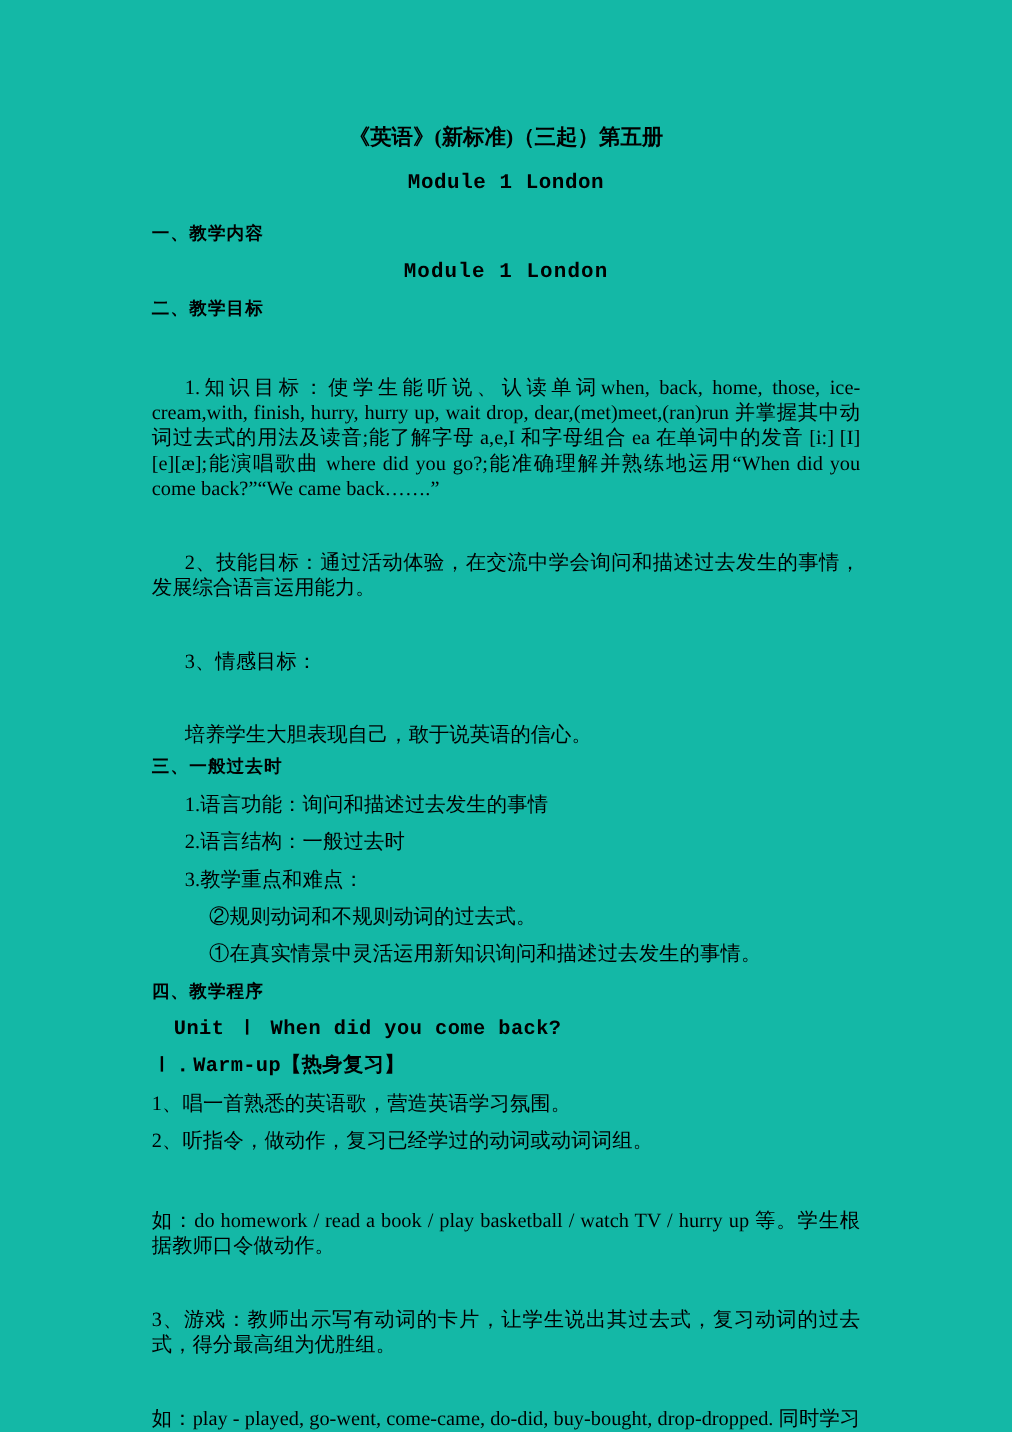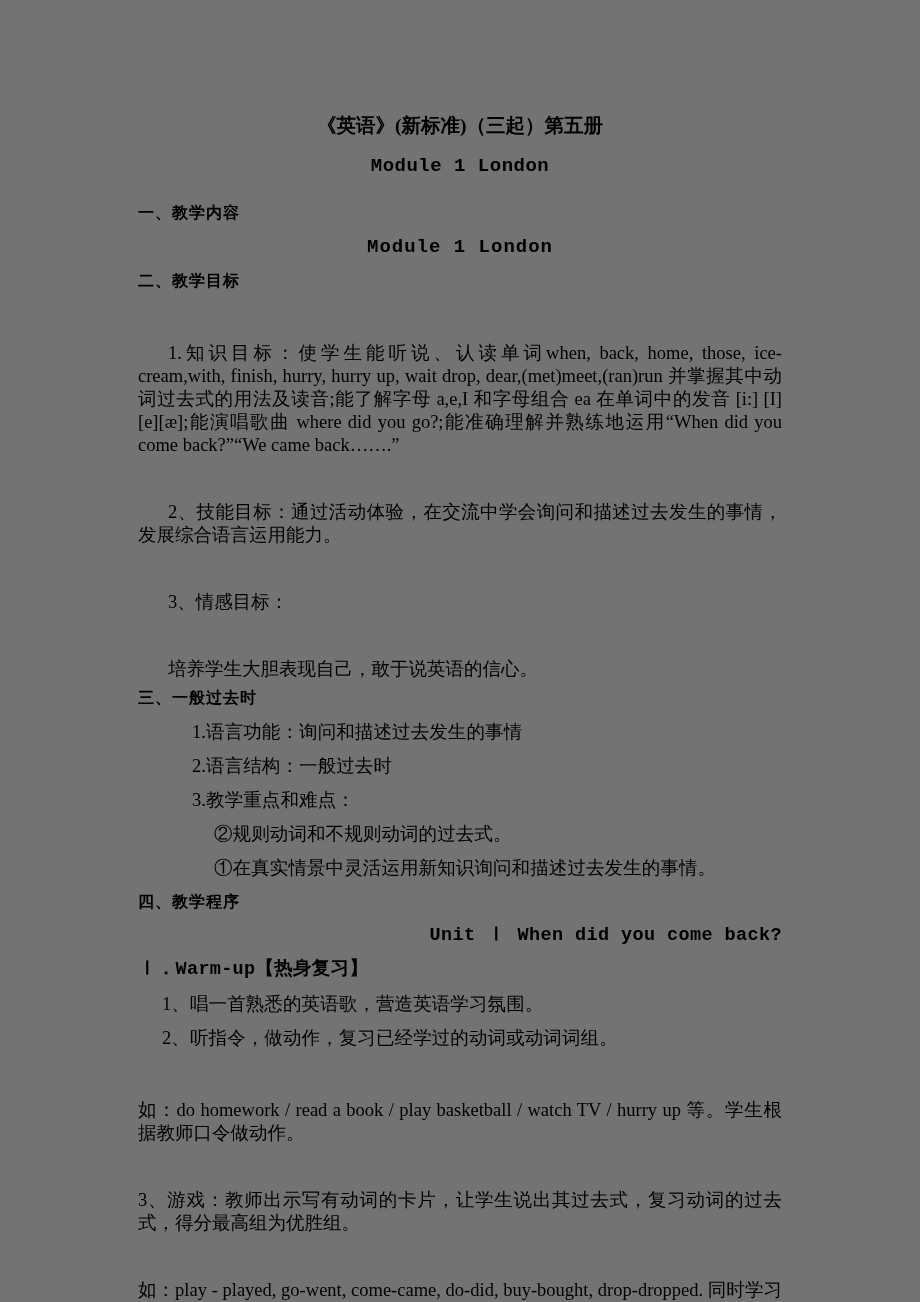--- a/index.html
+++ b/index.html
@@ -11,39 +11,38 @@
   body {
     font-family: "Liberation Serif", "DejaVu Serif", serif;
     color: #000000;
     -webkit-font-smoothing: none;
   }
   .page {
     position: relative;
     width: 920px;
     height: 1302px;
     margin: 0 auto;
-    background: #737373;
+    background: #14b8a6;
     overflow: hidden;
     box-sizing: border-box;
   }
   .content {
     position: absolute;
     left: 138px;
     top: 106px;
     width: 644px;
   }
 
   
   .line {
     font-size: 18.5px;
     line-height: 34px;
     letter-spacing: 0.1px;
     white-space: pre-wrap;
     word-break: break-word;
-    margin-left: 24px;
   }
 
   
   .doc-title {
     font-size: 19.5px;
     line-height: 40px;
     font-weight: bold;
     text-align: center;
   }
   .doc-subtitle {
@@ -72,21 +71,21 @@
     text-align: center;
     font-family: "Liberation Mono", "DejaVu Sans Mono", monospace;
     letter-spacing: 1px;
   }
 
   
   .unit-line {
     font-size: 18.5px;
     line-height: 34px;
     font-weight: bold;
-    text-align: right;
+    text-align: left;
     font-family: "Liberation Mono", "DejaVu Sans Mono", monospace;
     letter-spacing: 0.4px;
     padding-left: 20px;
   }
 
   
   .warmup-line {
     font-size: 18.5px;
     line-height: 34px;
     font-weight: bold;

